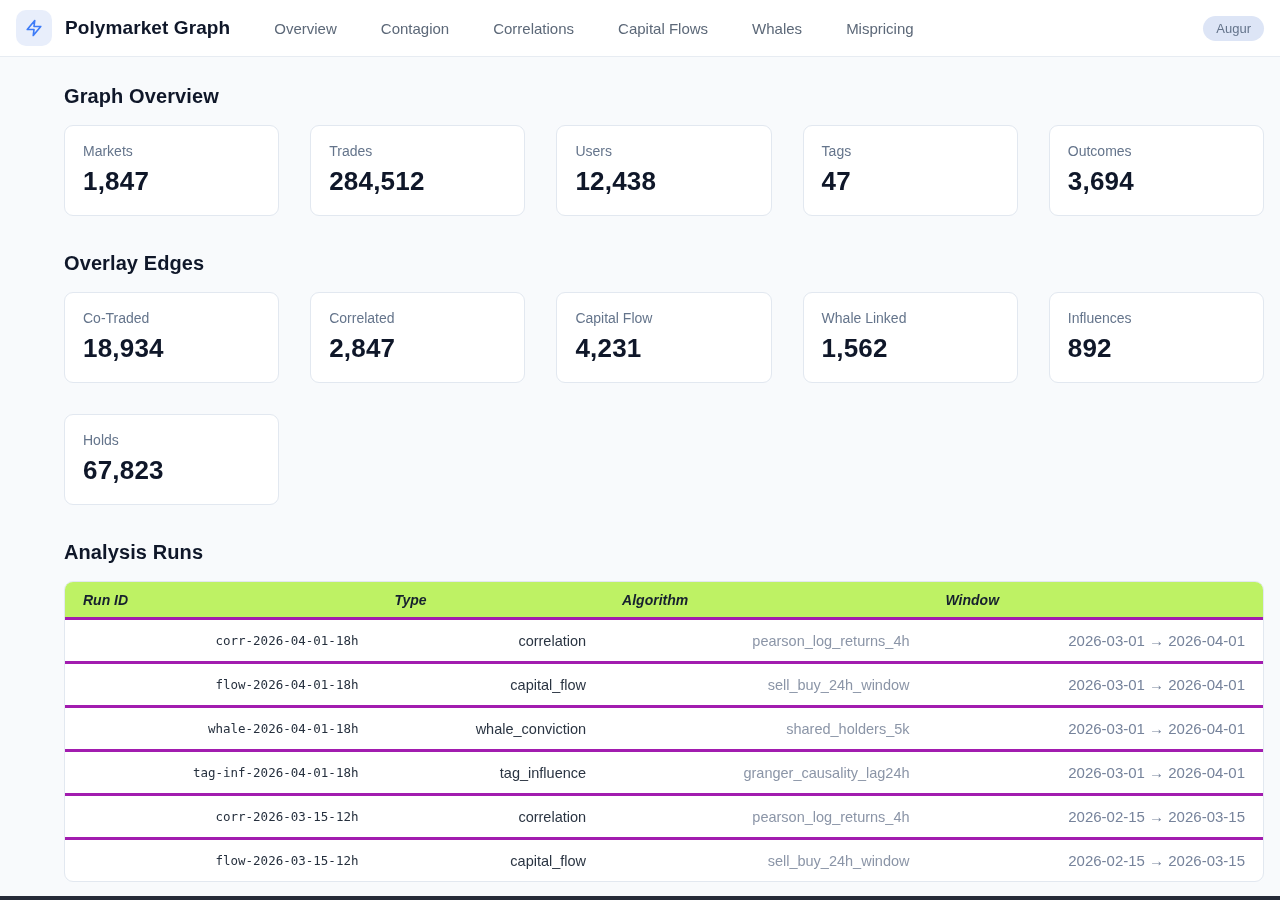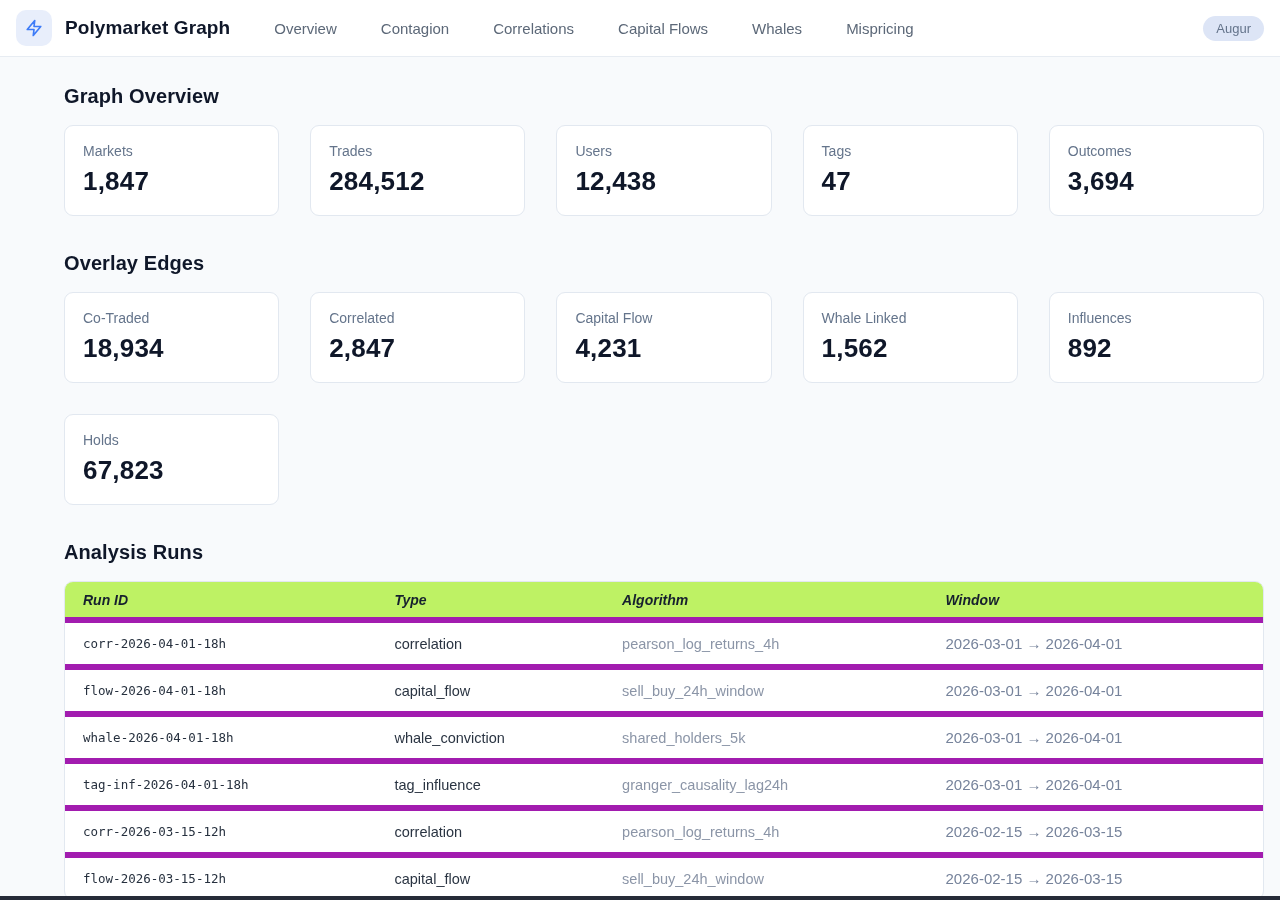--- a/index.html
+++ b/index.html
@@ -98,23 +98,24 @@
   thead tr { background: #bef264; font-style: italic; }
   th {
     text-align: left;
     font-size: 14px;
     font-weight: 700;
     color: #16202e;
     padding: 10px 18px 9px;
   }
   td {
     padding: 12px 18px;
-    border-top: 6px solid #a21caf;
+    border-top: 3px solid #a21caf;
     font-size: 14.5px;
     vertical-align: middle;
+    text-align: right;
   }
   td.run-id {
     font-family: "DejaVu Sans Mono", monospace;
     font-size: 12.5px;
     color: #26303e;
   }
   td.run-type  { color: #2a3442; }
   td.run-algo  { color: #8b95a7; }
   td.run-window{ color: #76839b; font-size: 15px; }
 

